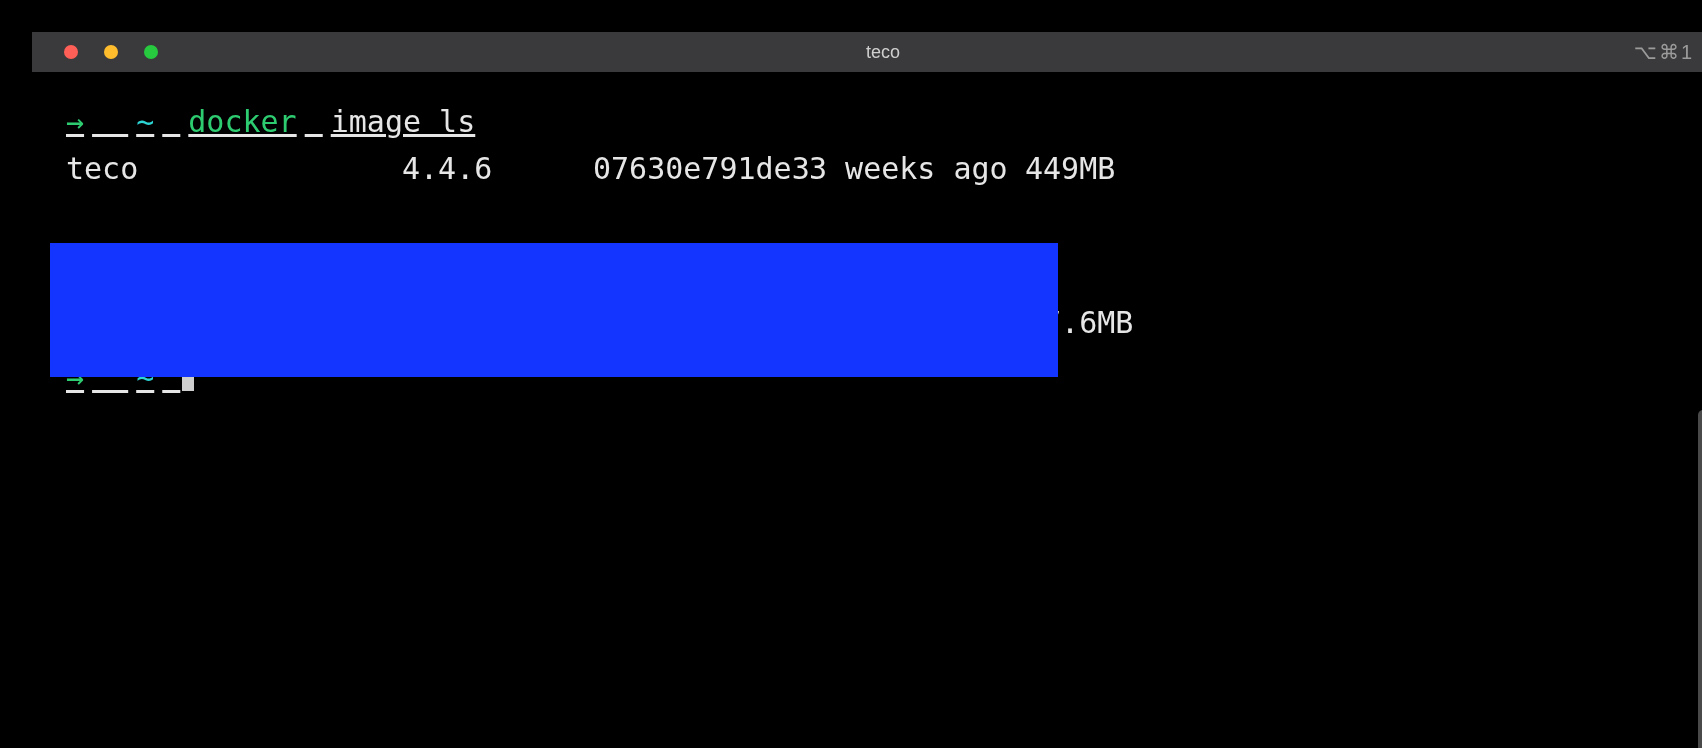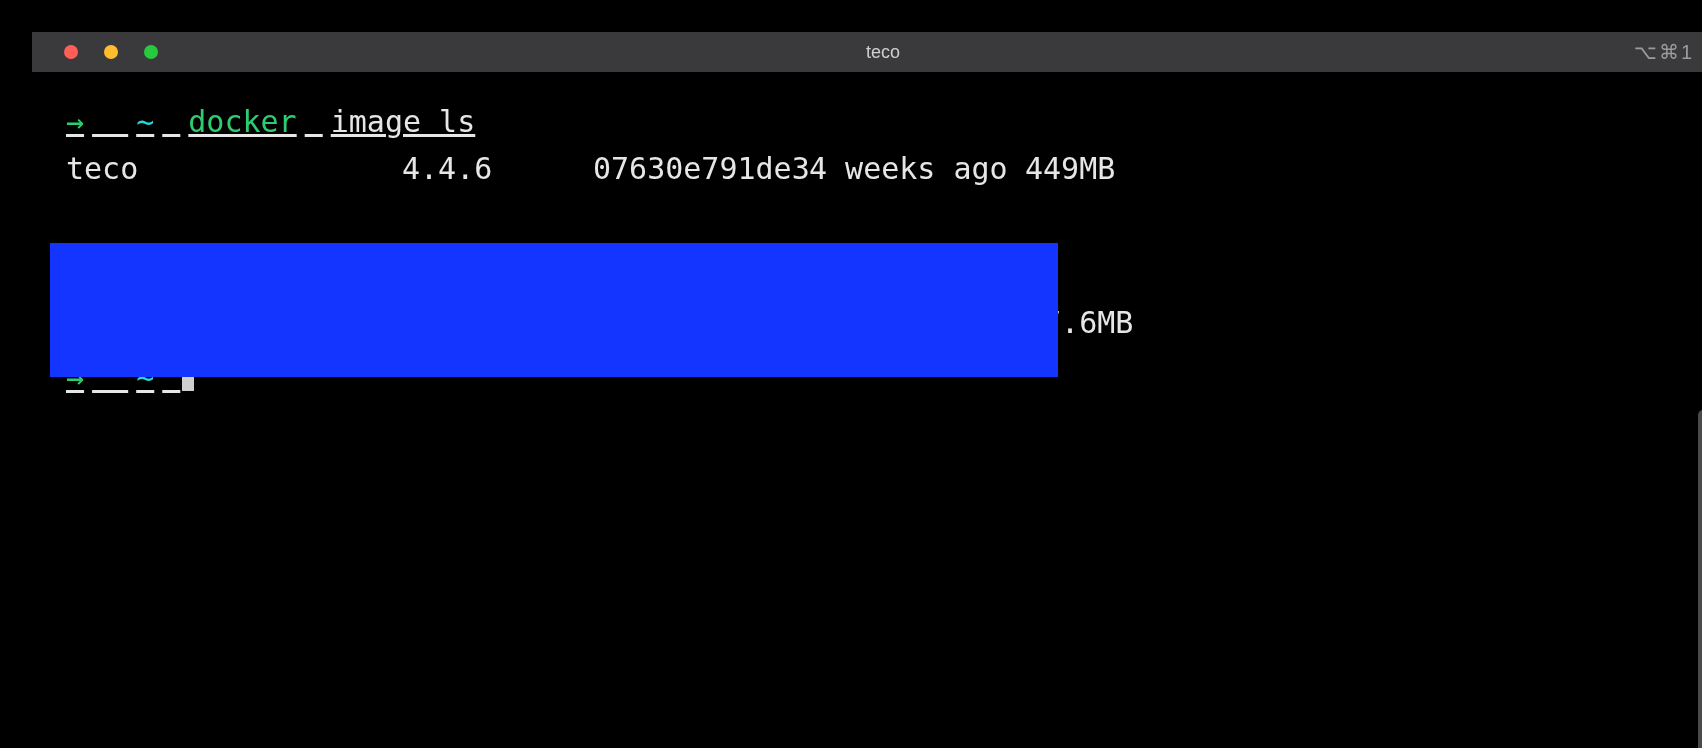--- a/index.html
+++ b/index.html
@@ -46,21 +46,21 @@
     <div class="title">teco</div>
     <div class="shortcut">⌥⌘1</div>
   </div>
 
   <div class="term-area">
 
     <div class="line"><span class="arrow">→</span>  <span class="tilde">~</span> <span class="cmd-bin">docker</span> <span class="cmd-rest">image ls</span></div>
 
 
 
-    <div class="partial-top below-sel"><span class="c0">teco</span><span class="c1">4.4.6</span><span class="c2">07630e791de3</span><span class="c3">4 weeks ago</span><span class="c4">449MB</span></div>
+    <div class="partial-top below-sel"><span class="c0">teco</span><span class="c1">4.4.6</span><span class="c2">07630e791de3</span><span class="c3">3 weeks ago</span><span class="c4">449MB</span></div>
 
     <div class="selection"></div>
 
     <div style="height:96px"></div>
 
     <div class="partial-bot below-sel"><span class="c0">postgres</span><span class="c1">9.6-alpine</span><span class="c2">4bb112d23234</span><span class="c3">8 months ago</span><span class="c4">37.6MB</span></div>
 
     <div class="line"><span class="arrow">→</span>  <span class="tilde">~</span> <span class="cursor"></span></div>
 
   </div>

